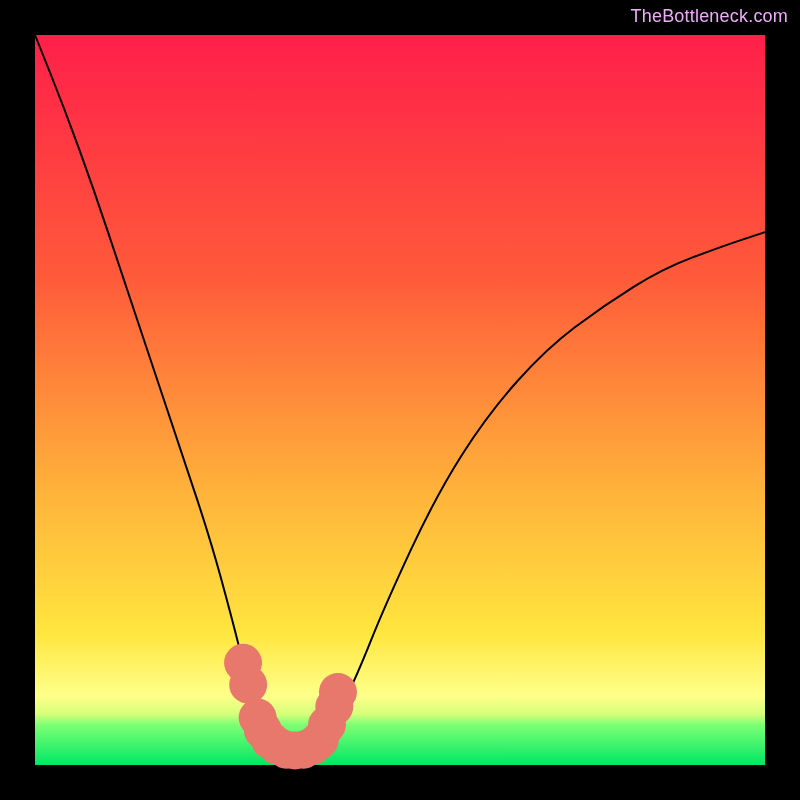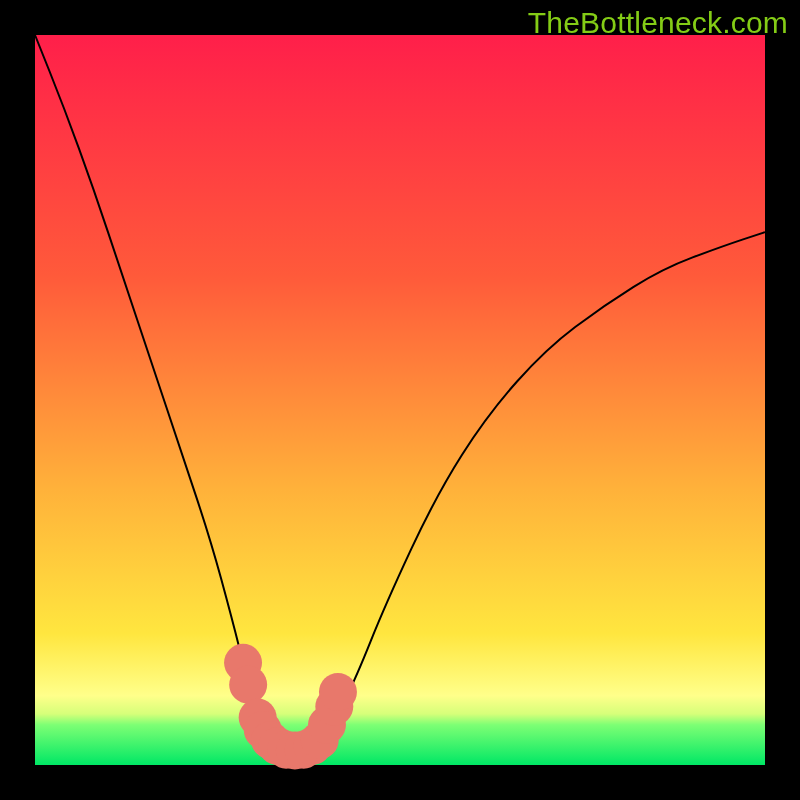--- a/index.html
+++ b/index.html
@@ -35,22 +35,22 @@
       var(--c4) 90.5%,
       var(--c5) 93%,
       var(--c6) 94.5%,
       var(--c7) 100%
     );
   }
   .watermark {
     position: absolute;
     top: 6px;
     right: 12px;
-    color: #84cc16;
-    font-size: 30px;
+    color: #f0abfc;
+    font-size: 18px;
     letter-spacing: 0.2px;
     font-weight: 500;
     text-align: right;
   }
   svg.curves {
     position: absolute;
     left: 0;
     top: 0;
     width: 730px;
     height: 730px;

